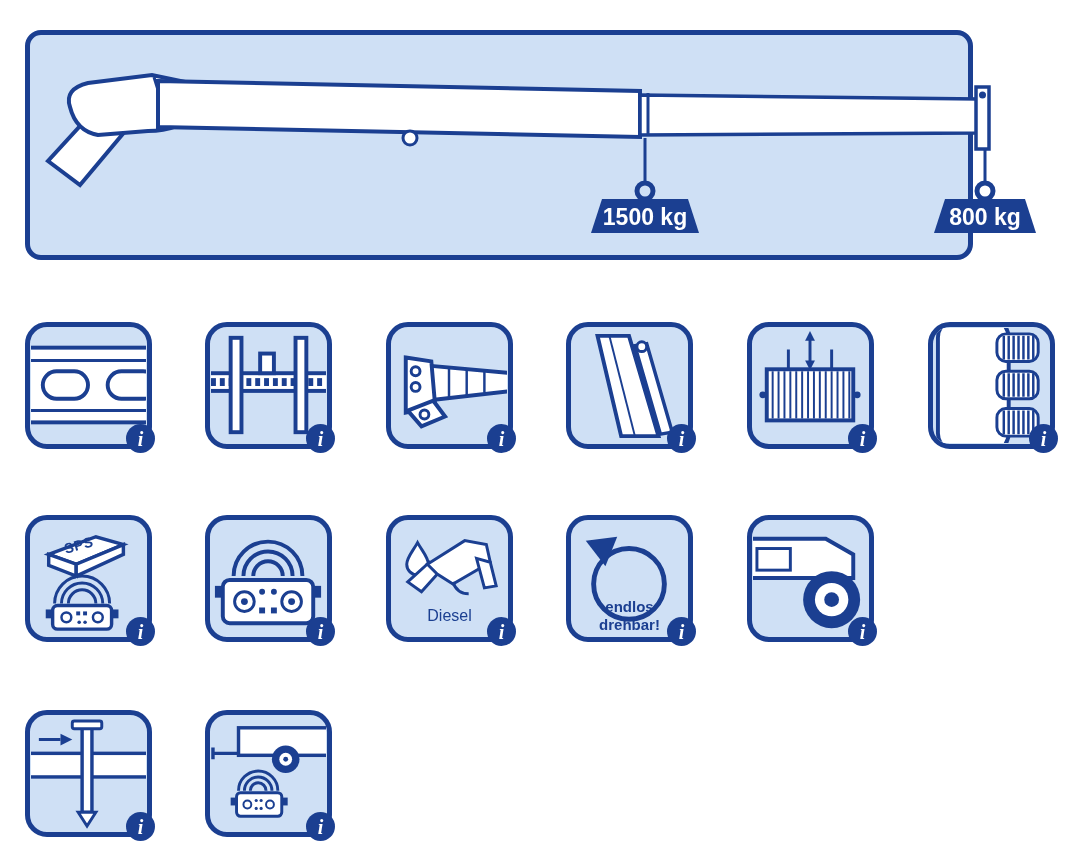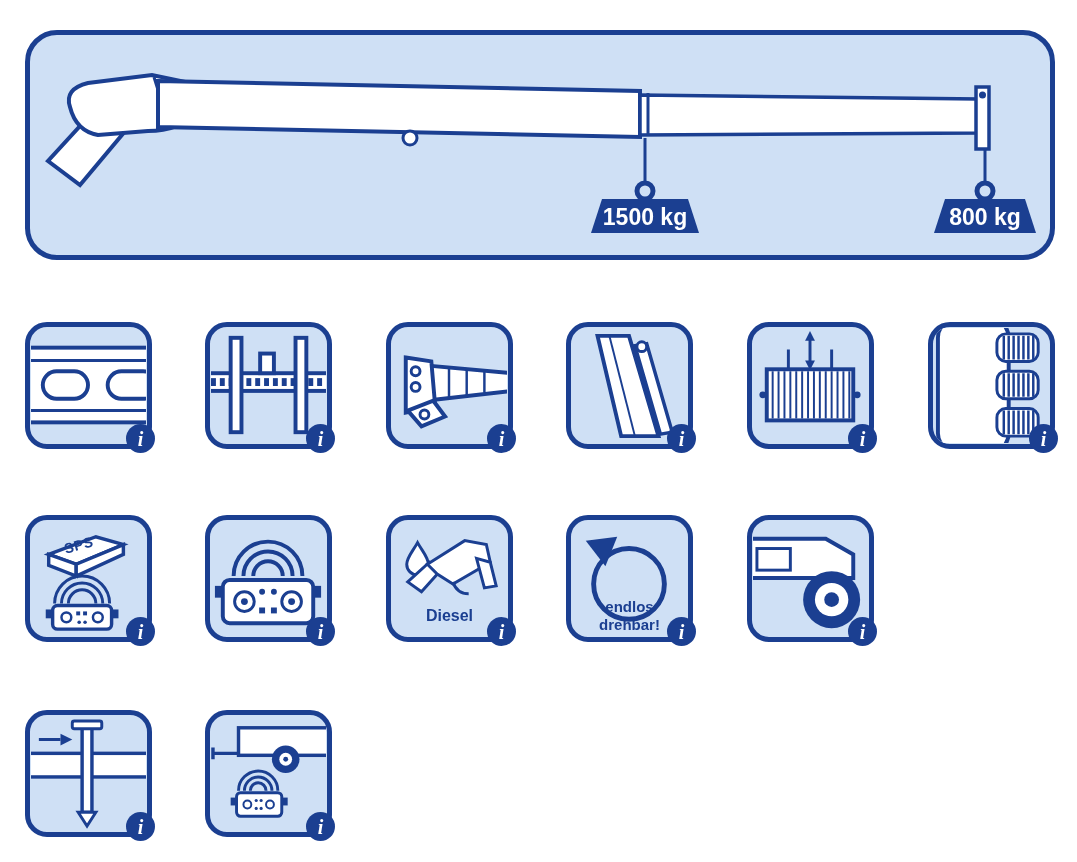--- a/index.html
+++ b/index.html
@@ -1,24 +1,24 @@
 <!DOCTYPE html>
 <html style="--primary: #1b3f91; --panel_bg: #cfe0f5; --white: #ffffff;"><head>
 <meta charset="utf-8">
 <style>
   * { margin:0; padding:0; box-sizing:border-box; }
   html,body { width:1077px; height:862px; background:#fff;
     font-family:"Liberation Sans", sans-serif; }
   .stage { position:relative; width:1077px; height:862px; background:#fff; overflow:hidden; }
 
   .panel {
-    position:absolute; left:25px; top:30px; width:1030px; height:230px;
+    position:absolute; left:25px; top:30px; width:948px; height:230px;
     background:var(--panel_bg,#cfe0f5);
     border:5px solid var(--primary,#1b3f91);
-    border-radius:32px;
+    border-radius:16px;
   }
   .panel-svg { position:absolute; left:0; top:0; width:1020px; height:220px; color:var(--primary,#1b3f91); }
   .wt { fill:#fff; font-family:"Liberation Sans",sans-serif; font-weight:700; font-size:23px; }
 
   .tile { position:absolute; width:127px; height:127px; }
   .tile-box {
     position:absolute; inset:0;
     background:var(--panel_bg,#cfe0f5);
     border:5px solid var(--primary,#1b3f91);
     border-radius:22px; overflow:hidden;
@@ -27,21 +27,21 @@
   .badge {
     position:absolute; right:-3px; bottom:-4px; width:29px; height:29px;
     border-radius:50%; background:var(--primary,#1b3f91); color:#fff;
     display:flex; align-items:center; justify-content:center;
   }
   .badge span { font-family:"Liberation Serif", serif; font-style:italic; font-weight:700; font-size:20px; line-height:1; }
 
   .sps-label { position:absolute; left:34px; top:17px; transform:rotate(-15deg);
     font-weight:700; font-size:14px; color:var(--primary,#1b3f91); letter-spacing:.5px; }
   .diesel-label { position:absolute; left:0; right:0; bottom:12px; text-align:center;
-    font-weight:700; font-size:16px; color:var(--primary,#1b3f91); }
+    font-weight:400; font-size:16px; color:var(--primary,#1b3f91); }
   .rot-label { position:absolute; left:0; right:0; top:46px; text-align:center;
     font-weight:700; font-size:15px; line-height:1.2; color:var(--primary,#1b3f91);margin-top:32px; }
   .rot-label span { display:block; }
 </style>
 </head>
 <body>
 
 <div class="stage">
 
   <div class="panel">

